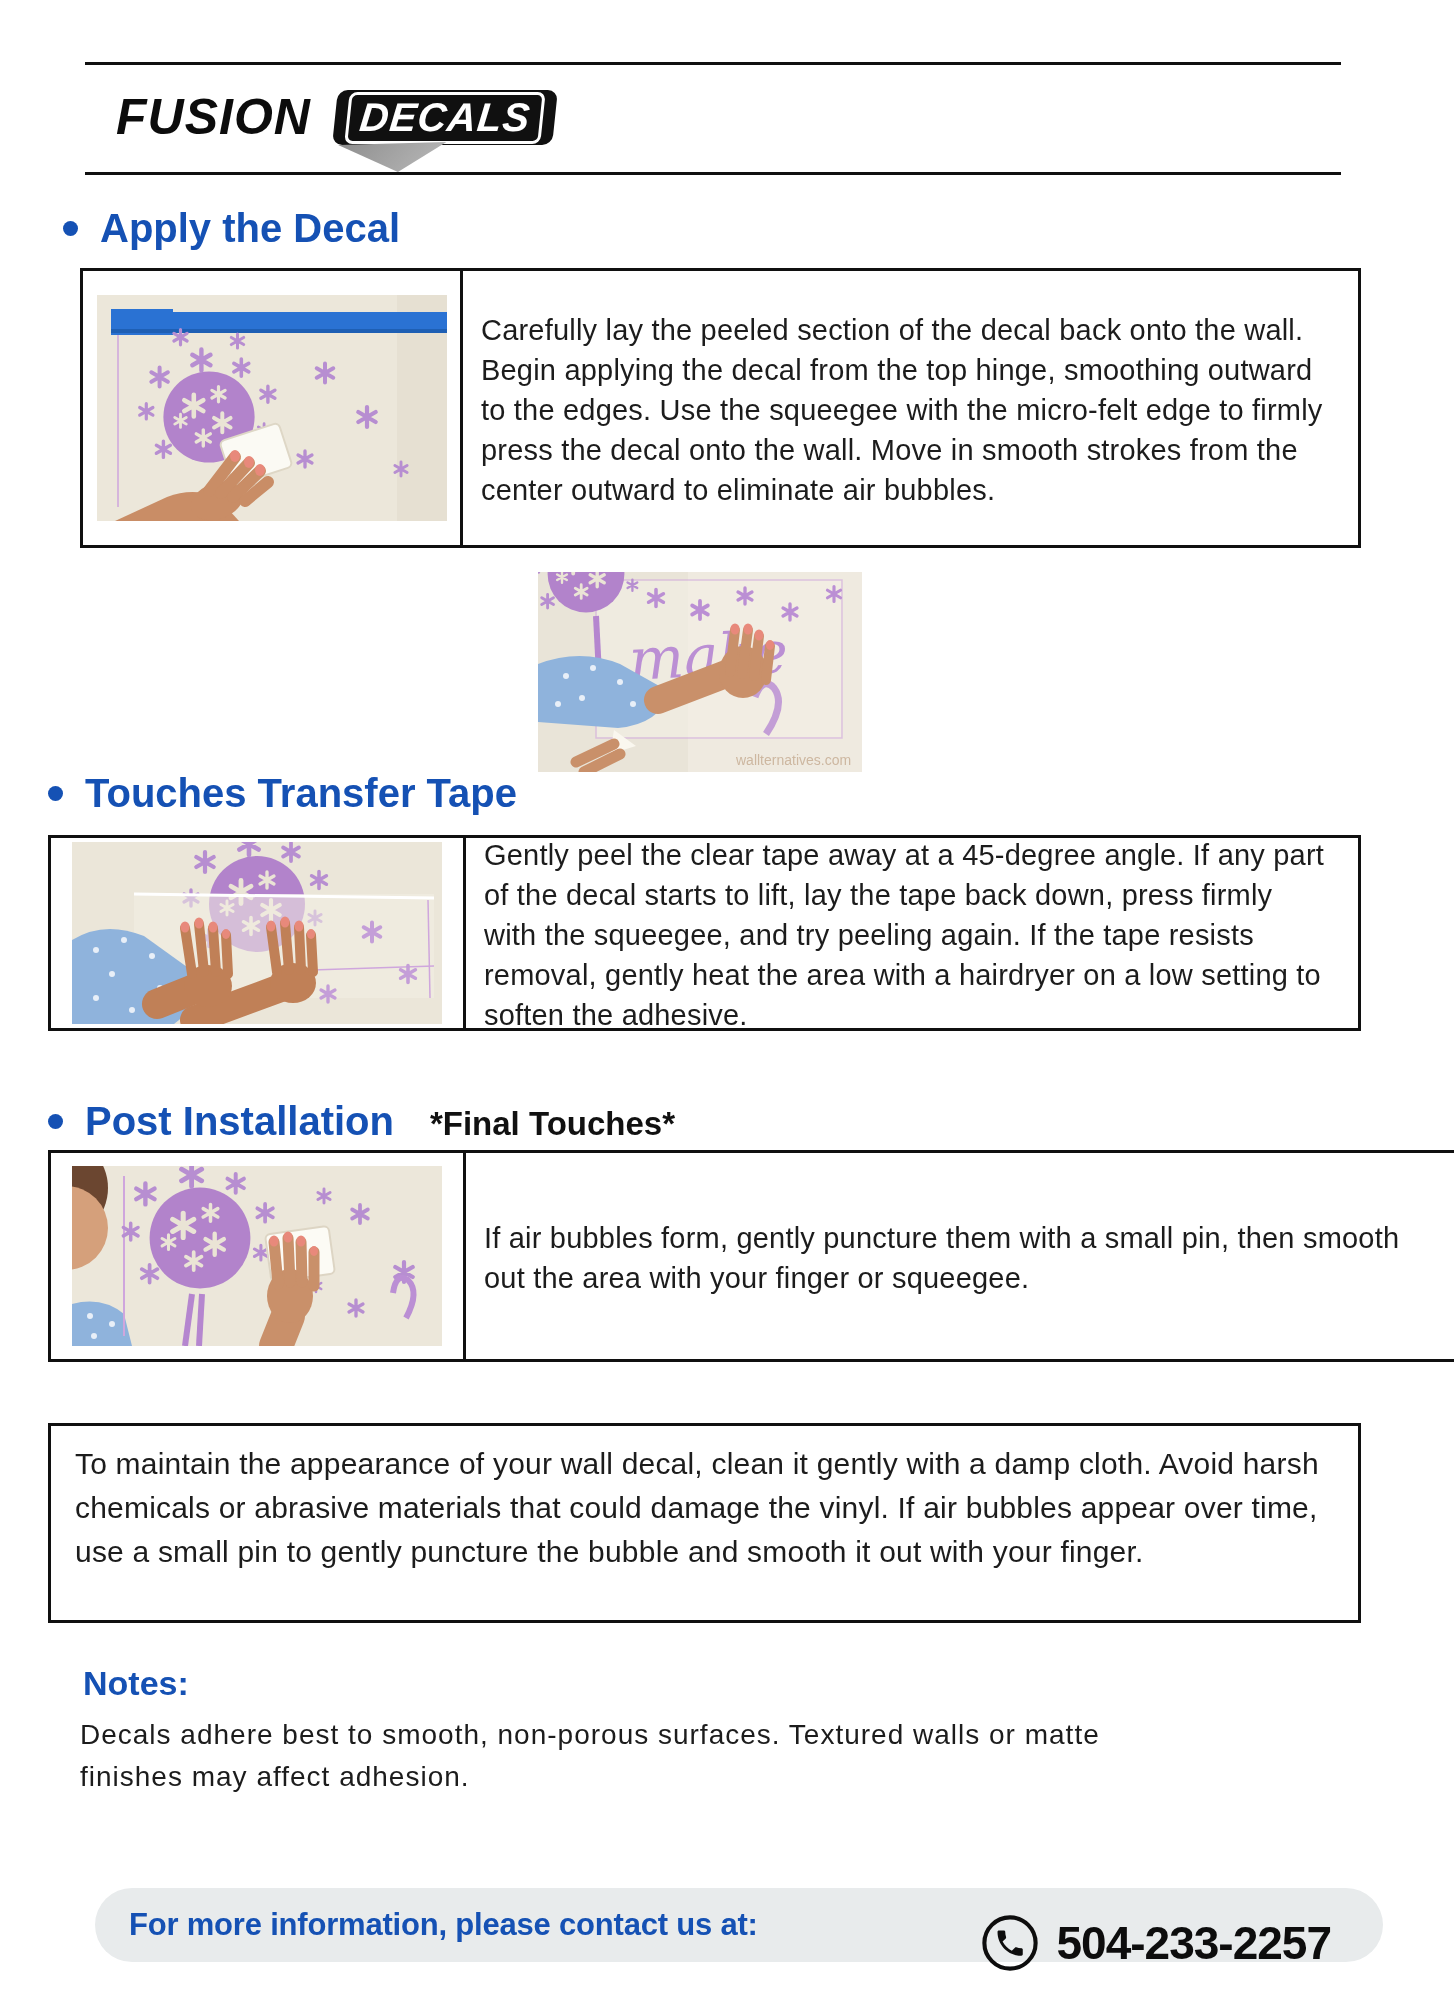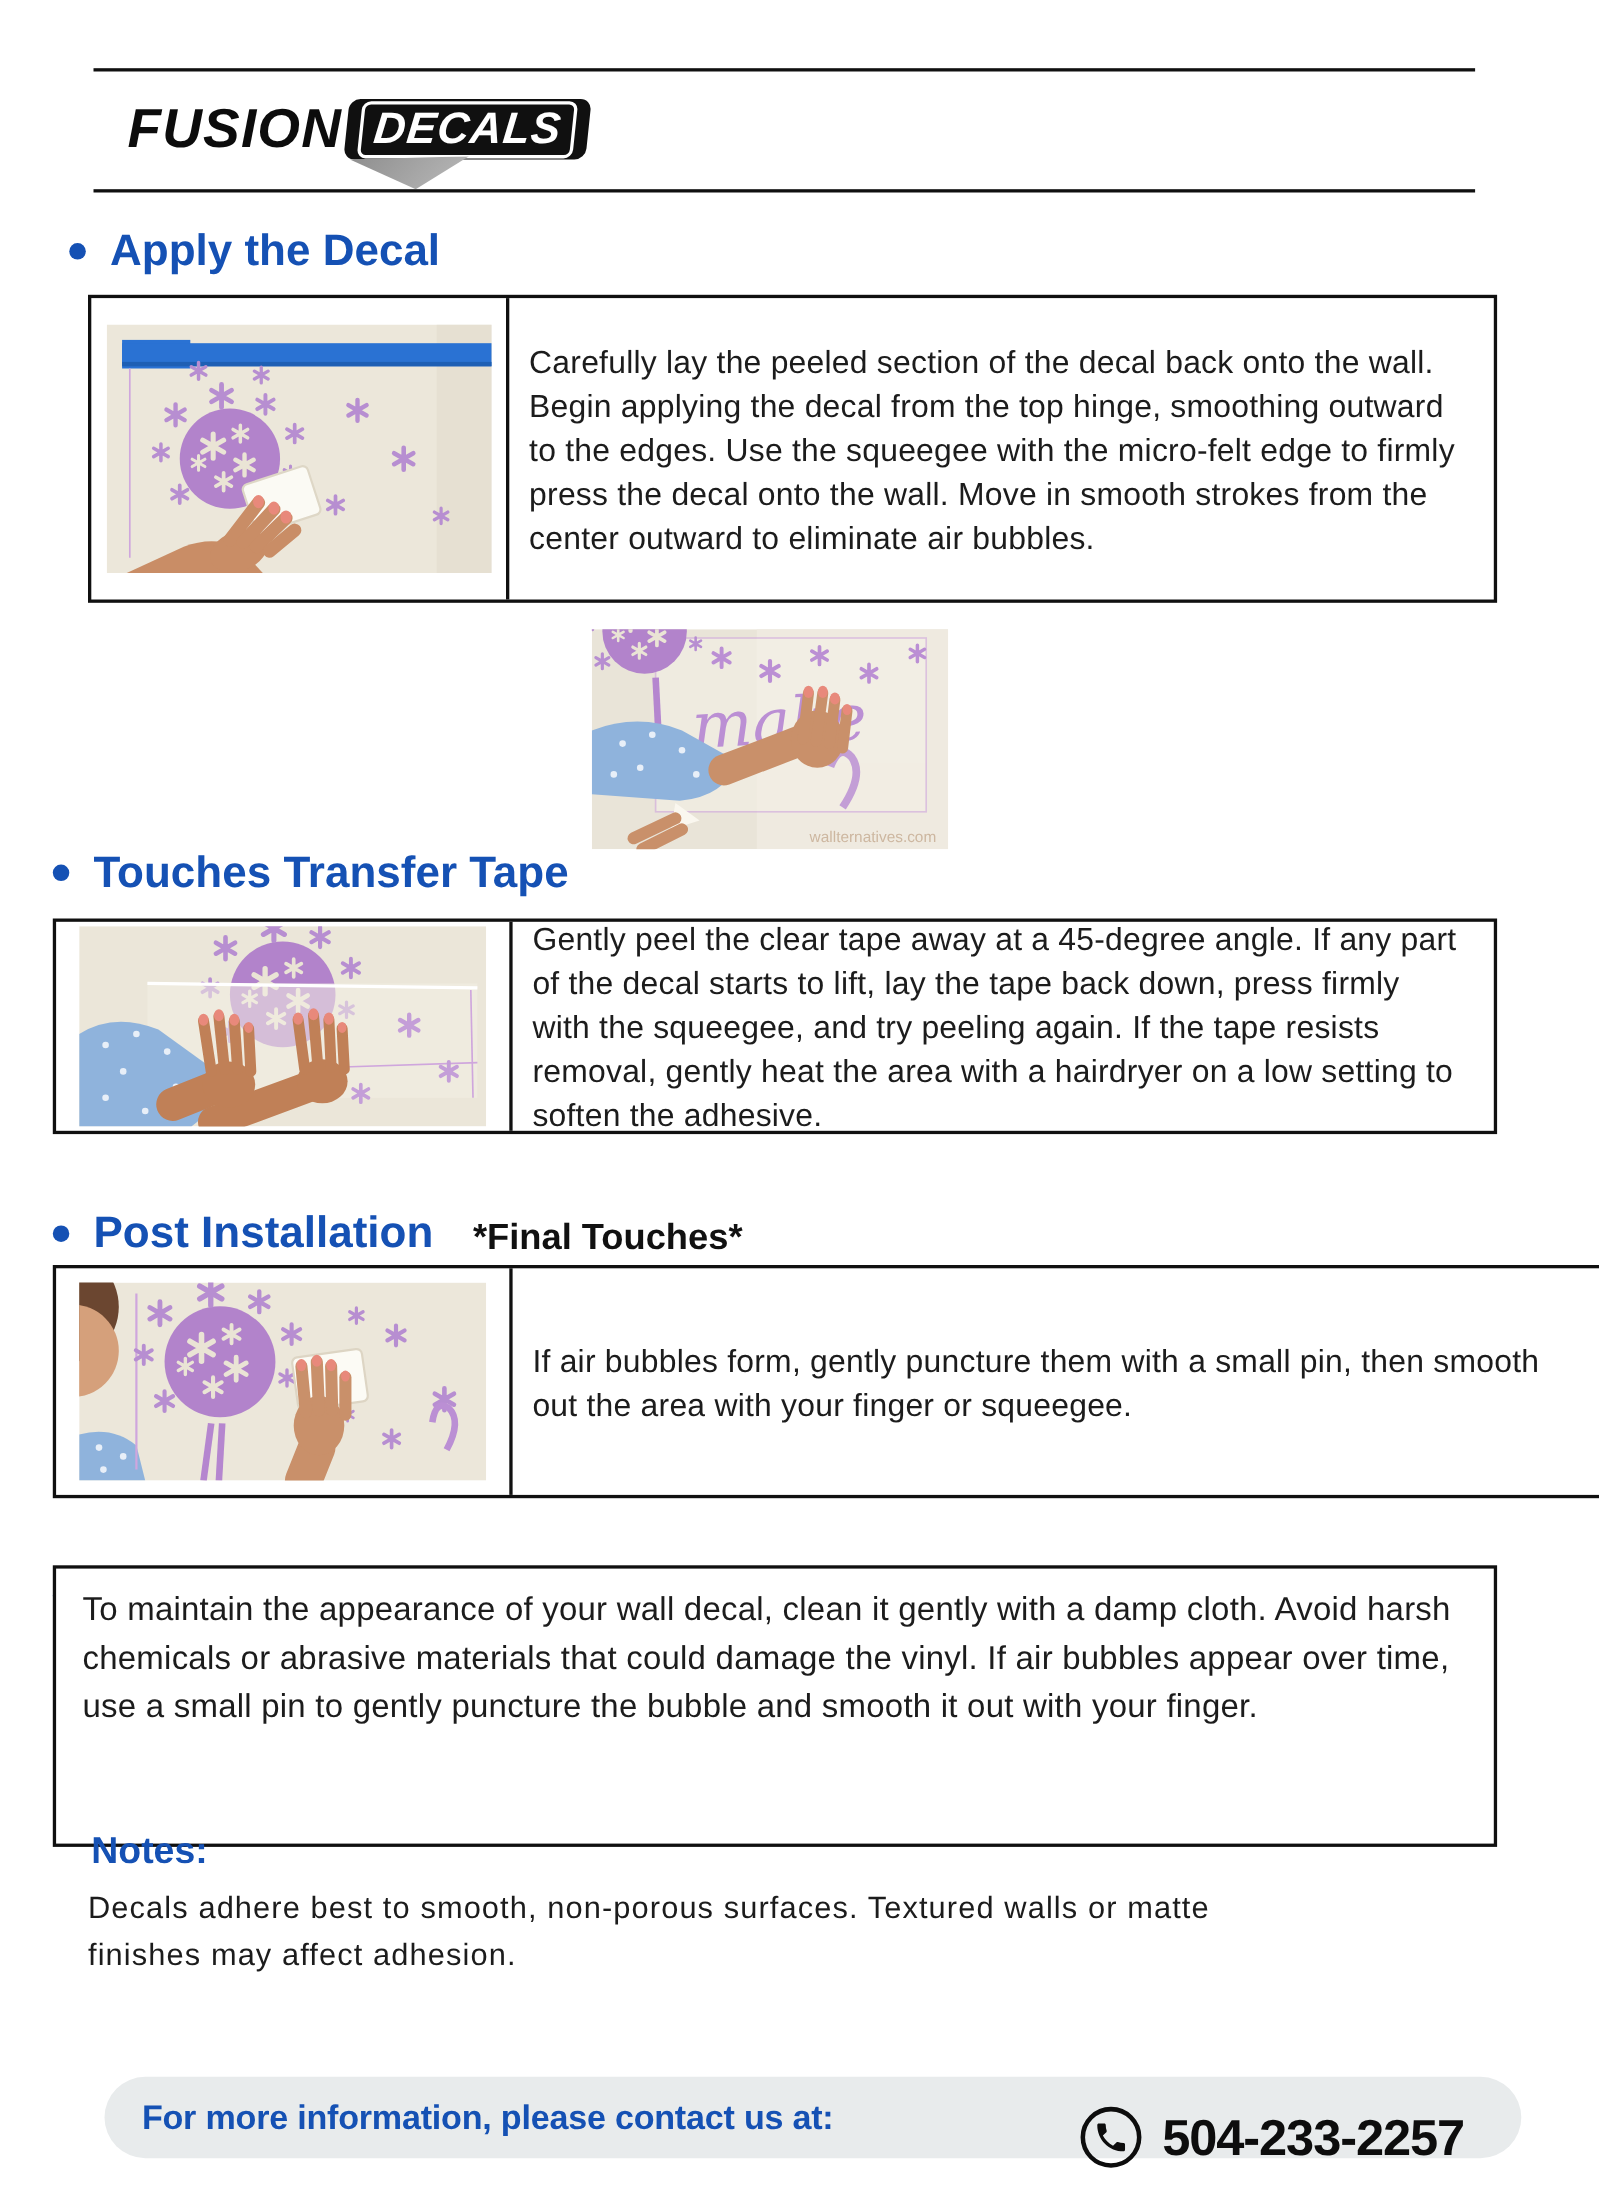--- a/index.html
+++ b/index.html
@@ -9,21 +9,21 @@
     --rule:#101010;
   }
   html,body{margin:0;padding:0;background:#fff;}
   .page{position:relative;width:1454px;height:2000px;background:#fff;overflow:hidden;
         font-family:"Liberation Sans",sans-serif;}
   .rule{position:absolute;left:85px;width:1256px;height:3px;background:var(--rule);}
   #rule-top{top:62px}
   #rule-mid{top:172px}
 
   
-  .logo{position:absolute;left:116px;top:88px;display:flex;align-items:center;gap:4px;z-index:3;}
+  .logo{position:absolute;left:116px;top:88px;display:flex;align-items:center;gap:24px;z-index:3;}
   .logo-fusion{font-size:50px;font-weight:900;font-style:italic;letter-spacing:1px;color:#0c0c0c;}
   .logo-decals{position:relative;background:#101010;border-radius:10px;padding:5px 12px;transform:skewX(-6deg);}
   .logo-decals-inner{border:3px solid #fff;border-radius:8px;padding:0 10px 2px 10px;color:#fff;
         font-size:40px;font-weight:900;font-style:italic;letter-spacing:1px;}
   .logo-fold{position:absolute;left:6px;bottom:-27px;width:108px;height:30px;
         background:linear-gradient(130deg,#8e8e8e,#b9b9b9);
         clip-path:polygon(0 10%,100% 0,58% 100%);z-index:2;}
 
   
   .section-head{position:absolute;display:flex;align-items:center;gap:22px;}
@@ -33,21 +33,21 @@
   #head-apply{left:63px;top:206px;}
   #head-remove{left:48px;top:771px;}
   #head-post{left:48px;top:1099px;}
   #head-care{left:48px;top:1428px;}
 
   
   .instruction-box{position:absolute;border:3.5px solid #101010;background:#fff;display:flex;box-sizing:border-box;}
   #box-apply{left:80px;top:268px;width:1281px;height:280px;}
   #box-remove{left:48px;top:835px;width:1313px;height:196px;}
   #box-post{left:48px;top:1150px;width:1431px;height:212px;}
-  #box-care{left:48px;top:1423px;width:1313px;height:256px;display:block;padding:16px 24px;}
+  #box-care{left:48px;top:1423px;width:1313px;height:200px;display:block;padding:16px 24px;}
   .photo-cell{border-right:3.5px solid #101010;display:flex;align-items:center;justify-content:center;flex:0 0 auto;}
   #box-apply .photo-cell{width:377px;}
   #box-remove .photo-cell,#box-post .photo-cell{width:412px;}
   .box-text{flex:1;padding:10px 28px 6px 18px;display:flex;flex-direction:column;justify-content:center;}
   .body-text{font-size:29px;line-height:40px;color:var(--body-text);letter-spacing:.2px;}
   #box-care .body-text{font-size:30px;line-height:44px;}
 
   .center-photo{position:absolute;left:538px;top:572px;width:324px;height:200px;}
 
   

